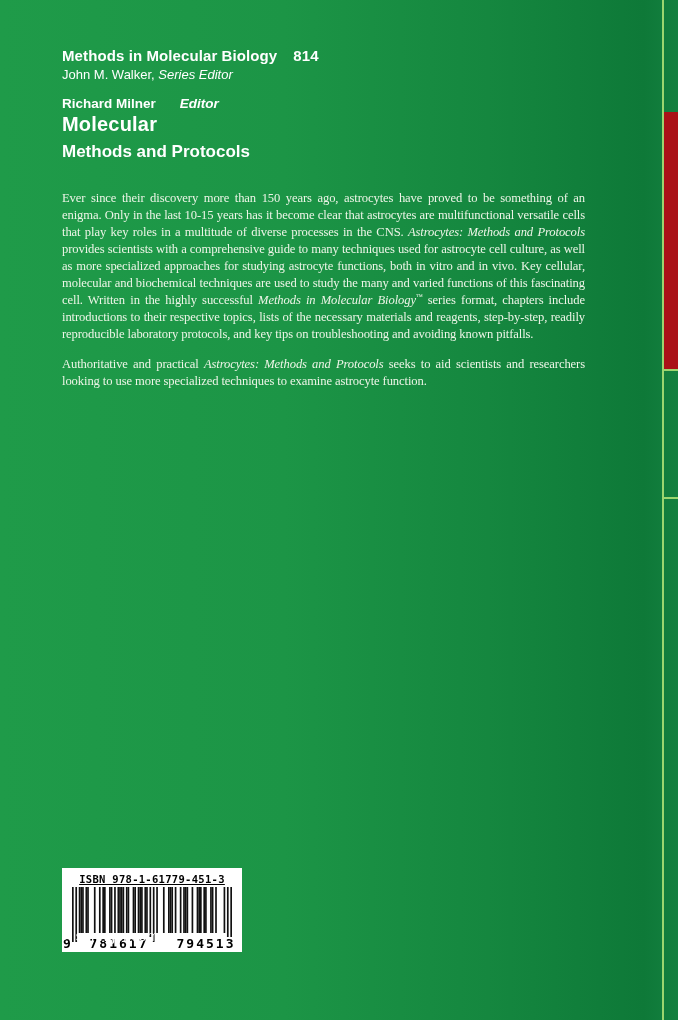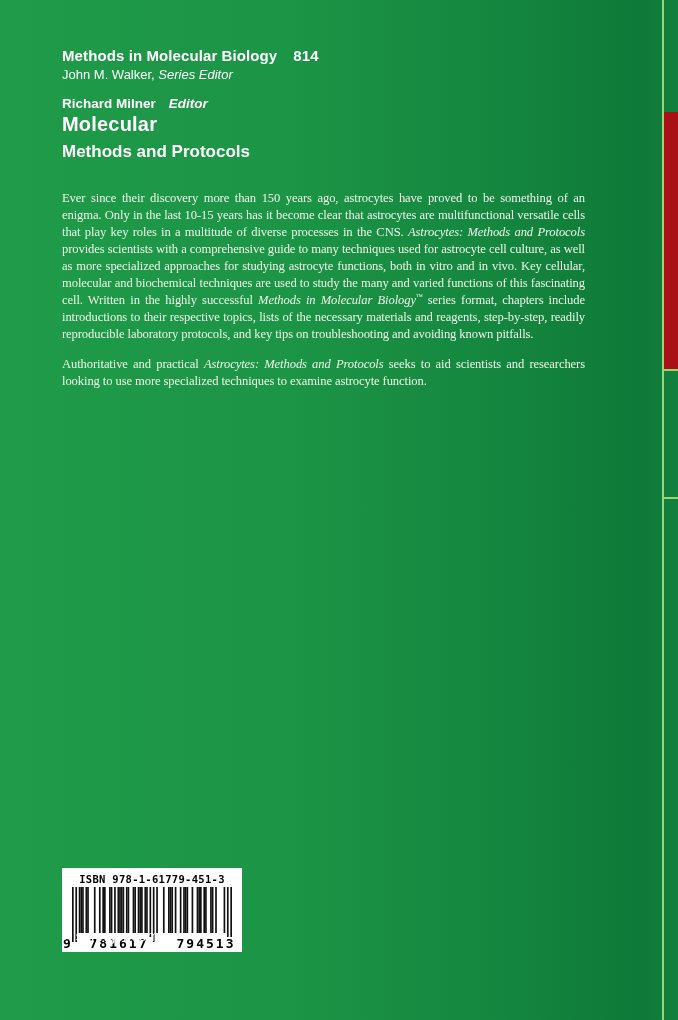--- a/index.html
+++ b/index.html
@@ -16,41 +16,41 @@
   .vline{left:662px;top:0;width:2px;height:1020px;background:#9cd56f;}
   .redstripe{left:664px;top:112px;width:14px;height:257px;background:#aa1117;}
   .hline{left:662px;width:16px;height:2px;background:#9cd56f;}
   .hl1{top:369px;}
   .hl2{top:497px;}
   
   .series{left:62px;top:47px;font-size:15px;font-weight:bold;letter-spacing:0.1px;}
   .series .num{margin-left:16px;}
   .sed{left:62px;top:67px;font-size:13px;font-weight:400;}
   .bed{left:62px;top:96px;font-size:13.5px;font-weight:bold;}
-  .bed .role{margin-left:13px;font-weight:600;}
+  .bed .role{margin-left:24px;font-weight:600;}
   .it{font-style:italic;}
   .title{left:62px;top:113px;font-size:20px;font-weight:bold;letter-spacing:0.2px;}
   .subtitle{left:62px;top:142px;font-size:17px;font-weight:bold;}
   
   .blurb{
     left:62px;top:190px;width:523px;
     font-family:"Liberation Serif",serif;
     font-size:12.6px;line-height:17px;
     letter-spacing:-0.1px;
     color:#edf5e7;
     text-align:justify;
   }
   .para{margin:0 0 13px 0;}
   .blurb sup{font-size:0.55em;line-height:0;}
   
   .category{left:62px;top:843px;font-size:13px;font-weight:normal;margin-top:31px;}
   .bcbox{left:62px;top:868px;width:180px;height:84px;background:#ffffff;}
   .isbn{position:absolute;top:5px;left:0;width:100%;text-align:center;
         font-family:"DejaVu Sans Mono",monospace;font-size:10.5px;font-weight:bold;
-        letter-spacing:0.3px;color:#000;}
+        letter-spacing:0.3px;color:#000;text-decoration:underline;}
   #ean{position:absolute;left:10px;top:19px;width:160px;height:55px;}
   .d{position:absolute;bottom:1px;font-family:"DejaVu Sans Mono",monospace;
      font-size:13px;font-weight:bold;color:#000;background:#fff;line-height:14px;}
   .d0{left:1px;}
   .d1{left:24px;width:66px;text-align:center;letter-spacing:2px;}
   .d2{left:95px;width:66px;text-align:center;letter-spacing:2px;margin-left:16px;}
   
   .footer{left:62px;top:928px;font-size:14.5px;font-weight:normal;}
   .arrow{font-size:10px;margin-right:6px;vertical-align:1.5px;display:inline-block;}
 </style>

